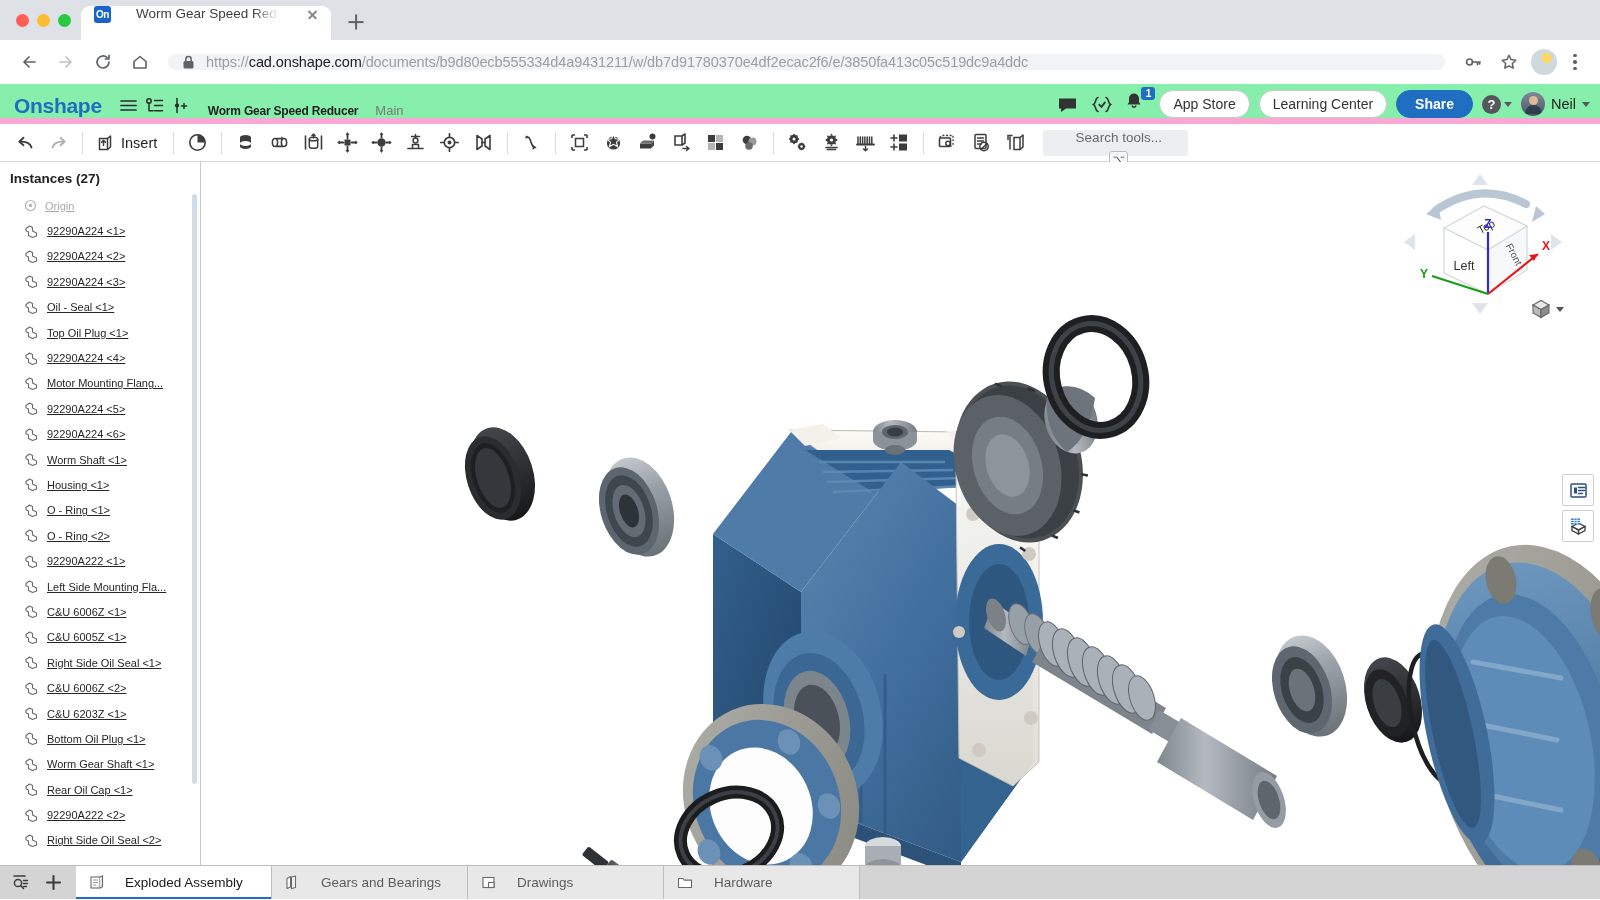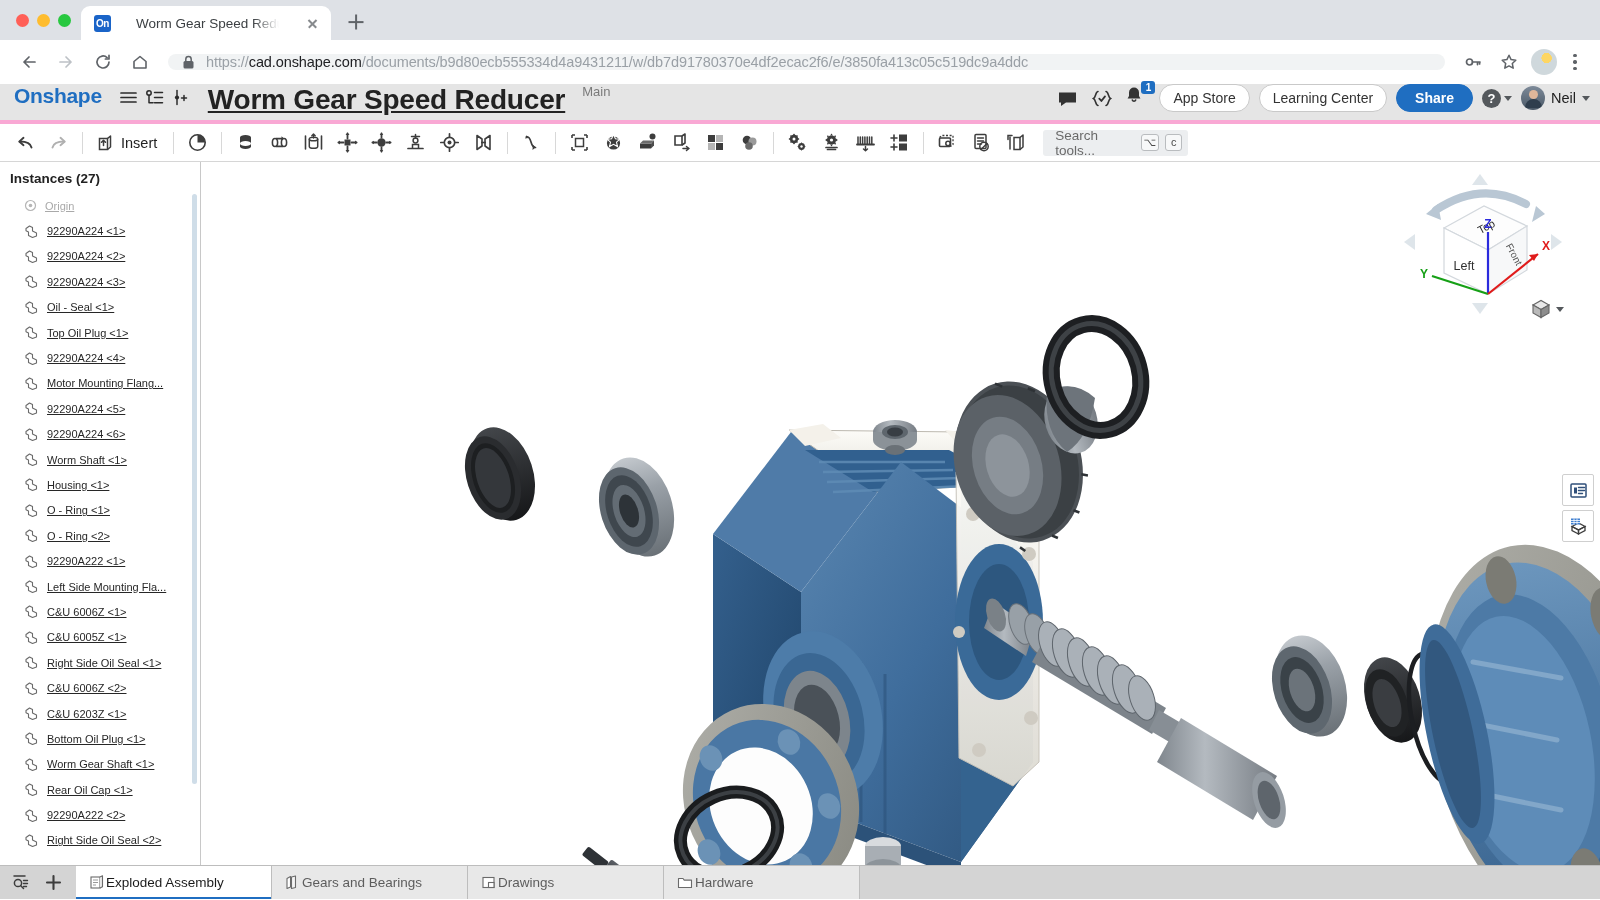--- a/index.html
+++ b/index.html
@@ -12,21 +12,21 @@
 
   
   .browser-chrome { width: 1600px; background: #dee1e6; }
   .tabstrip { height: 40px; display: flex; align-items: flex-end; padding-left: 12px; position: relative; }
   .traffic { display: flex; align-items: center; gap: 8px; height: 40px; padding: 0 10px 0 4px; }
   .tl { width: 13px; height: 13px; border-radius: 50%; display: block; }
   .tl.red { background: #ff5f57; }
   .tl.yellow { background: #febc2e; }
   .tl.green { background: #28c840; }
   .btab {
-    height: 34px; display: flex; align-items: center; gap: 25px;
+    height: 34px; display: flex; align-items: flex-start; gap: 25px;
     background: #fff; border-radius: 9px 9px 0 0; padding: 0 10px 0 13px;
     max-width: 250px; min-width: 230px; position: relative;
   }
   .btab-fav {
     width: 17px; height: 17px; background: #1a64c8; border-radius: 3px;
     color: #fff; font-size: 10px; font-weight: bold; line-height: 17px;
     text-align: center; flex: none; letter-spacing: -0.5px;
   }
   .btab-title {
     font-size: 13.5px; color: #3c4043; white-space: nowrap; overflow: hidden;
@@ -61,26 +61,26 @@
     width: 26px; height: 26px; border-radius: 50%;
     background: radial-gradient(circle at 60% 35%, #fdd663 0 22%, #cfd8dc 23% 100%);
     margin: 0 3px;
   }
   .kebab { width: 26px; height: 26px; display: flex; flex-direction: column; align-items: center;
            justify-content: center; gap: 3px; }
   .kebab i { width: 3.4px; height: 3.4px; border-radius: 50%; background: #5f6368; display: block; }
 
   
   .os-header {
-    height: 40px; background: #e5e5e5; display: flex; align-items: flex-start;
-    padding: 0 10px 0 14px; gap: 0; border-bottom: 4px solid #f9a8d4;
+    height: 40px; background: #86efac; display: flex; align-items: flex-end;
+    padding: 0 10px 0 14px; gap: 0; border-bottom: 6px solid #f9a8d4;
   }
   .os-logo { font-size: 21px; font-weight: bold; color: #1f6ec1; letter-spacing: -0.3px; margin-right: 14px; }
   .hdr-icon { width: 26px; height: 26px; display: flex; align-items: center; justify-content: center; }
-  .doc-title { font-size: 28px; font-weight: bold; color: #222; margin-left: 14px; letter-spacing: -0.2px; text-decoration: underline; }
+  .doc-title { font-size: 12px; font-weight: bold; color: #222; margin-left: 14px; letter-spacing: -0.2px; }
   .doc-branch { font-size: 13px; color: #7b7b7b; margin-left: 9px; padding-left: 8px; }
   .hdr-spacer { flex: 1; }
   .hdr-right { display: flex; align-items: center; gap: 9px; }
   .bell-wrap { position: relative; width: 26px; height: 26px; }
   .bell-badge {
     position: absolute; top: -4px; right: -5px; background: #1f6ec1; color: #fff;
     font-size: 10px; font-weight: bold; border-radius: 3px; padding: 0 4px;
     line-height: 13px; height: 13px; min-width: 14px; text-align: center;
   }
   .hdr-btn {
@@ -111,21 +111,21 @@
   }
   .tb-icon {
     width: 33px; height: 32px; display: flex; align-items: center; justify-content: center;
     border-radius: 3px;
   }
   .tb-sep { width: 1px; height: 22px; background: #d8d8d8; margin: 0 6px; flex: none; }
   .tb-insert { display: flex; align-items: center; gap: 6px; padding: 0 9px 0 5px; height: 32px; border-radius: 3px; }
   .tb-insert span { font-size: 14.5px; color: #222; }
   .tb-search {
     margin-left: 10px; height: 26px; background: #eceef0; border-radius: 3px;
-    display: flex; align-items: center; padding: 0 6px 0 12px; gap: 6px; width: 145px;
+    display: flex; align-items: center; padding: 0 6px 0 12px; gap: 6px; width: 145px; flex-direction: column;
   }
   .tb-search-ph { font-size: 13.5px; color: #6a6a6a; flex: 1; }
   .keycap {
     border: 1px solid #b9bcbf; border-radius: 3px; font-size: 11px; color: #4a4a4a;
     min-width: 17px; height: 17px; line-height: 15px; text-align: center; background: #f7f8f9; padding: 0 2px;
   }
 
   
   .os-main { position: relative; height: 703px; background: #fff; display: flex; }
 
@@ -166,21 +166,21 @@
   }
 
   
   .os-tabbar {
     height: 34px; background: #d4d4d4; display: flex; align-items: stretch;
     border-top: 1px solid #bdbdbd;
   }
   .tabbar-tools { display: flex; align-items: center; gap: 4px; padding: 0 9px 0 7px; }
   .tabbar-tools .tb-icon { width: 28px; height: 28px; }
   .sheet-tab {
-    display: flex; align-items: center; gap: 2px; padding: 0 22px 0 13px;
+    display: flex; align-items: center; gap: 21px; padding: 0 22px 0 13px;
     background: #e8e8e8; border-right: 1px solid #bdbdbd; position: relative;
     min-width: 196px;
   }
   .sheet-tab.active { background: #fff; }
   .sheet-tab.active::after {
     content: ""; position: absolute; left: 0; right: 0; bottom: 0; height: 2.5px; background: #1f6ec1;
   }
   .sheet-label { font-size: 13.5px; color: #5d5d5d; white-space: nowrap; }
   .sheet-tab.active .sheet-label { color: #1b1b1b; }
 

